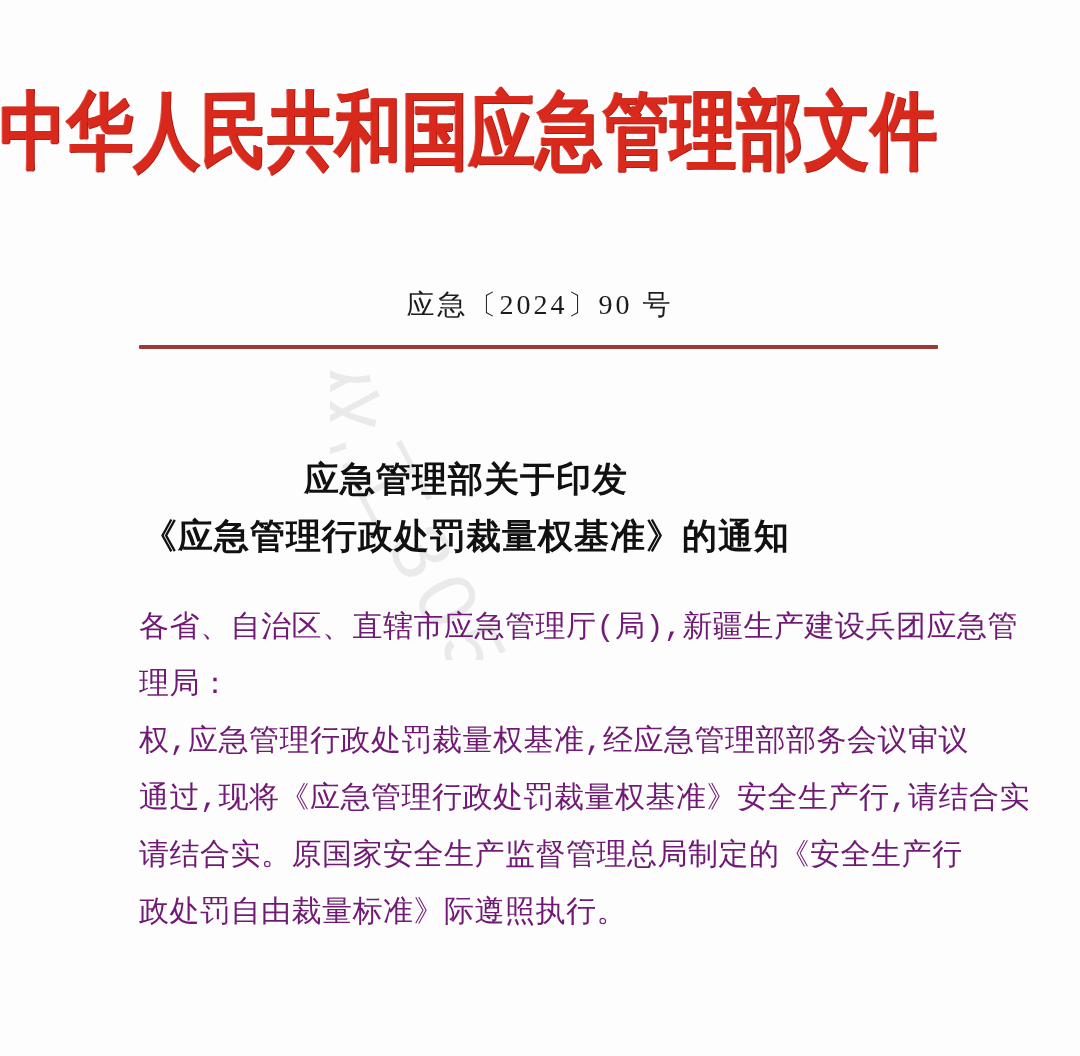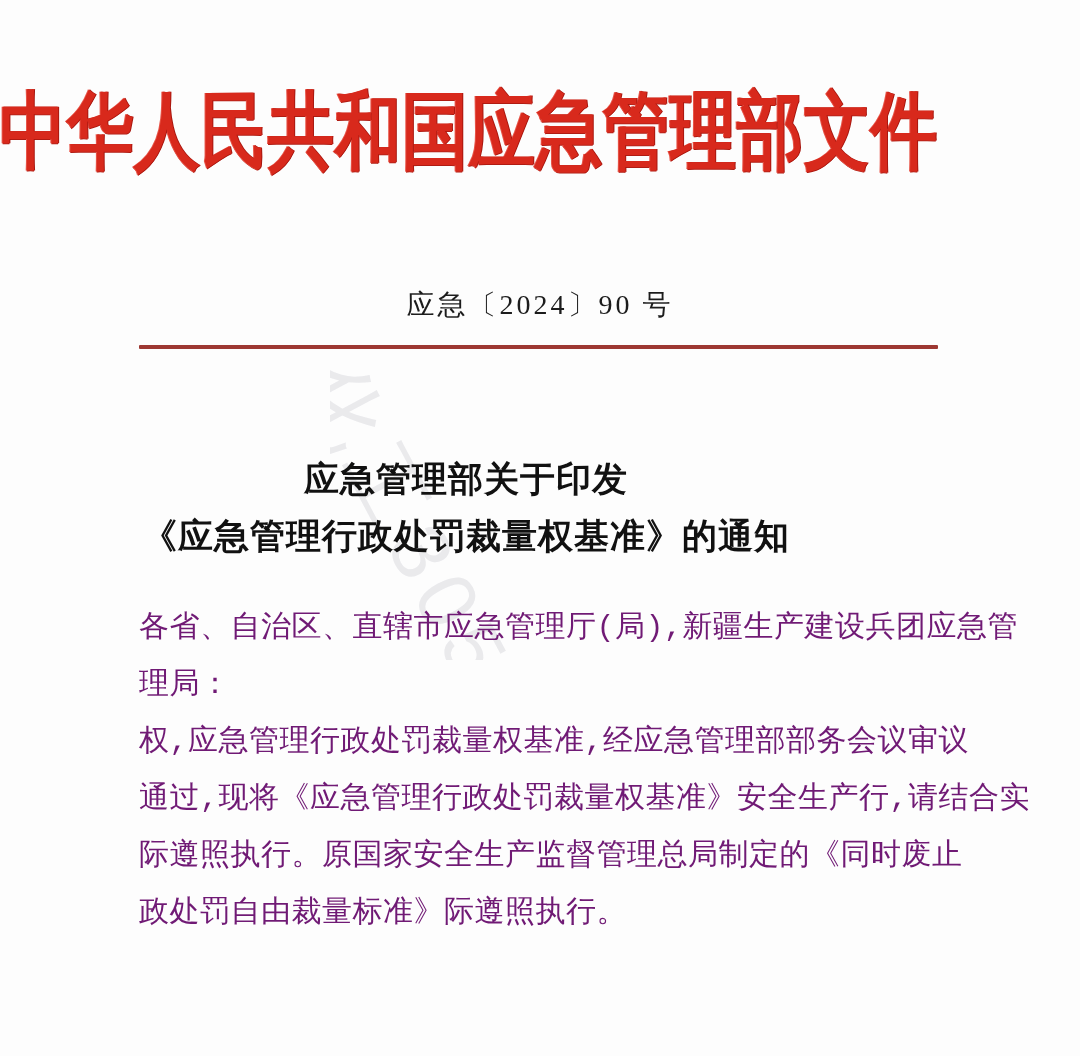--- a/index.html
+++ b/index.html
@@ -162,17 +162,17 @@
   <div class="title-block">
     <div class="title-line">应急管理部关于印发</div>
     <div class="title-line">《应急管理行政处罚裁量权基准》的通知</div>
   </div>
 
   <div class="body-block">
     <div class="body-line">各省、自治区、直辖市应急管理厅(局),新疆生产建设兵团应急管</div>
     <div class="body-line">理局：</div>
     <div class="body-line">权,应急管理行政处罚裁量权基准,经应急管理部部务会议审议</div>
     <div class="body-line">通过,现将《应急管理行政处罚裁量权基准》安全生产行,请结合实</div>
-    <div class="body-line">际遵照执行。原国家安全生产监督管理总局制定的《同时废止</div>
+    <div class="body-line">请结合实。原国家安全生产监督管理总局制定的《安全生产行</div>
     <div class="body-line">政处罚自由裁量标准》际遵照执行。</div>
   </div>
 
 </div>
 
 </body></html>

